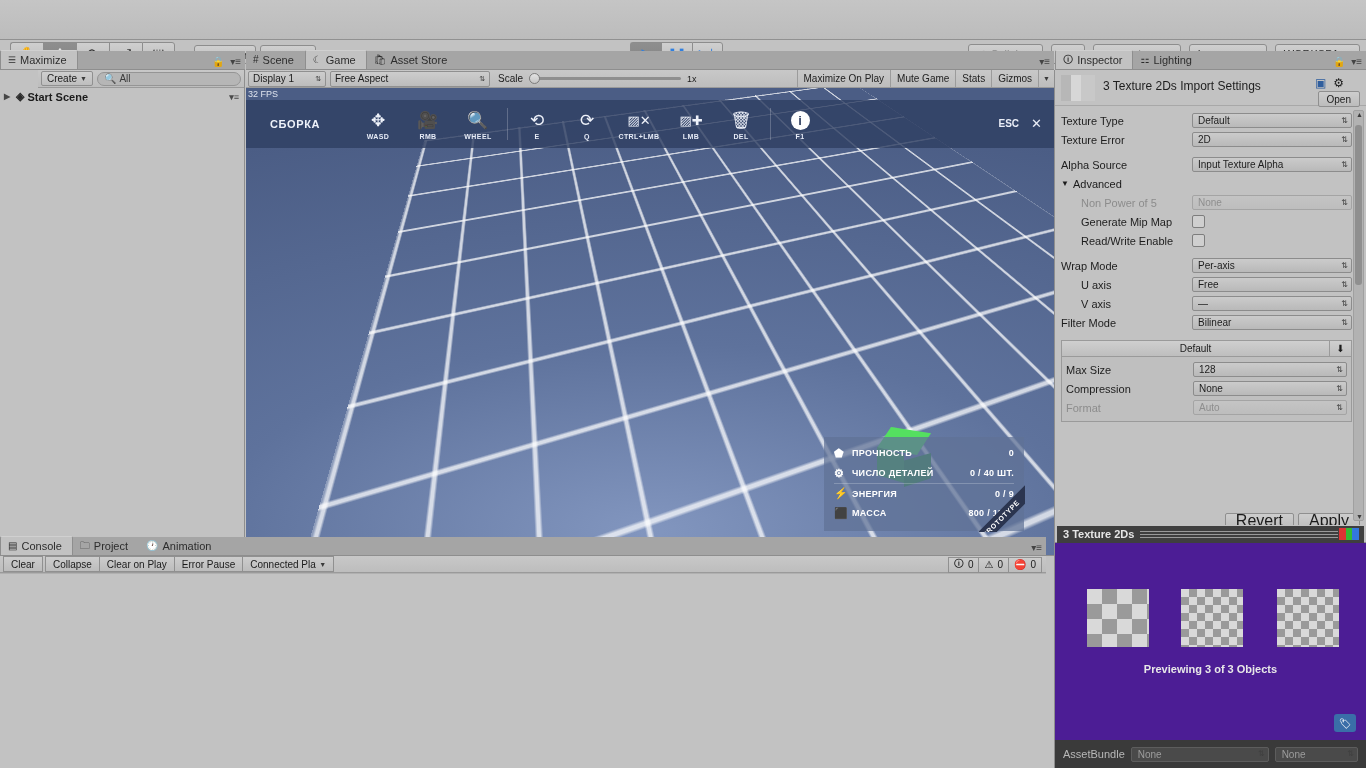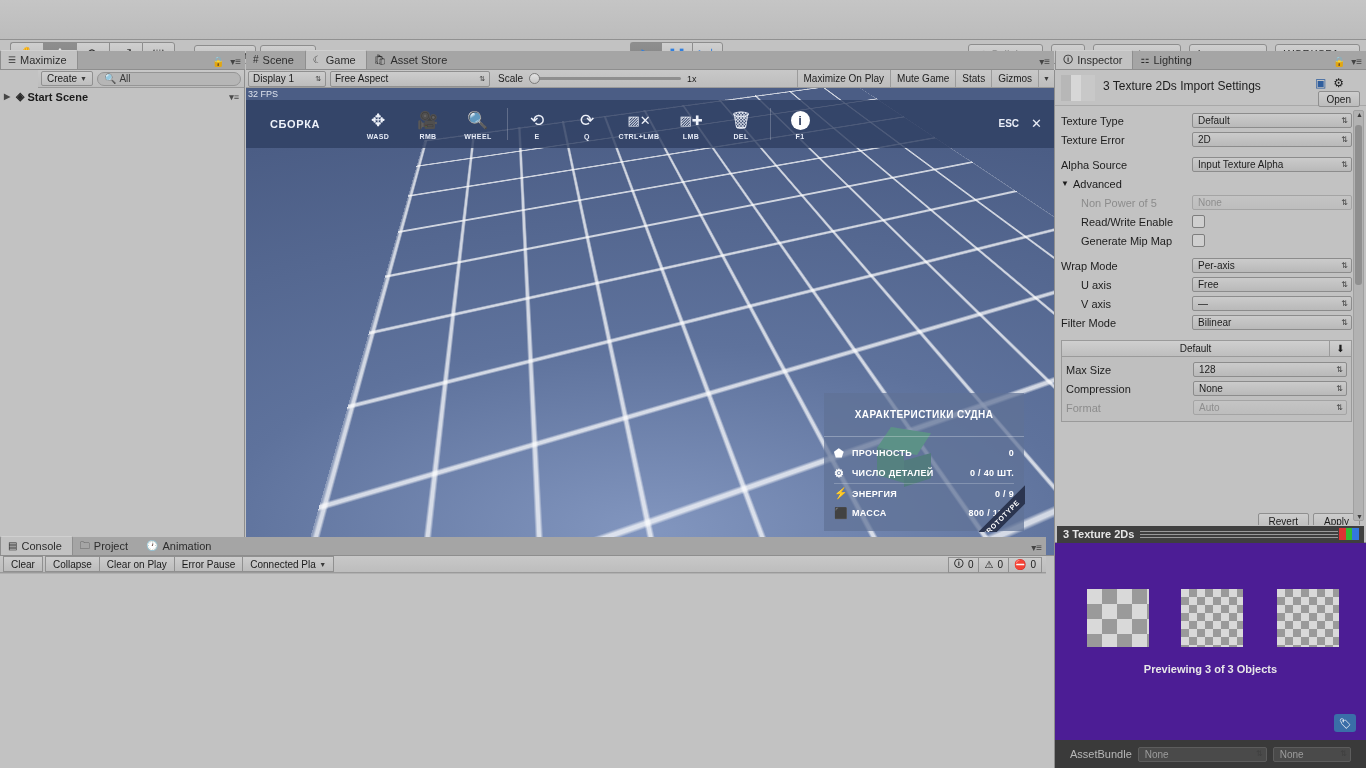--- a/index.html
+++ b/index.html
@@ -257,21 +257,21 @@
   .num-field { width:62px; height:15px; background:#c6c6c6; border:1px solid #a3a3a3; border-radius:2px;
     font-size:10px; color:#8e8e8e; display:flex; align-items:center; padding-left:5px;}
   .platbox { border:1px solid #9a9a9a; margin-top:8px; background:#bfbfbf; }
   .plat-head { height:16px; display:flex; align-items:center; background:linear-gradient(#cfcfcf,#bebebe);
     border-bottom:1px solid #9a9a9a; font-size:10px; }
   .plat-head .t { flex:1; text-align:center; }
   .plat-head .dl { width:22px; display:flex; align-items:center; justify-content:center;
     border-left:1px solid #9a9a9a; height:16px; font-size:10px;}
   .plat-body { padding:3px 4px 4px 4px; }
   .ra-btns { position:absolute; right:6px; bottom:-4px; display:flex; gap:4px; }
-  .ra-btn { height:16px; padding:0 10px; font-size:10px;
+  .ra-btn { height:16px; padding:0 10px; font-size:16px;
     background:linear-gradient(#cdcdcd,#bcbcbc); border:1px solid #8f8f8f; border-radius:2px;
     display:flex; align-items:center;}
   .v-scroll { position:absolute; right:2px; top:4px; width:11px; height:calc(100% - 8px);
     background:#b2b2b2; border:1px solid #a0a0a0; border-radius:2px;}
   .v-thumb { position:absolute; left:1px; top:14px; width:7px; height:160px; background:#8f8f8f; border-radius:3px;}
   .v-arrow { position:absolute; left:1px; width:9px; text-align:center; font-size:7px; color:#3c3c3c;}
 
   
   #preview { left:1055px; top:526px; width:311px; height:242px; background:#3a3a3a; }
   .pv-head { height:17px; background:#c2c2c2; display:flex; align-items:center; padding:0 2px;
@@ -292,21 +292,21 @@
     background-size:30px 30px;
     background-position:0 0, 15px 15px;
     background-color:#d9d9d9;
   }
   .tex.t2, .tex.t3 { background-size:16px 16px; background-position:0 0, 8px 8px; }
   .pv-caption { position:absolute; left:0; right:0; top:120px; text-align:center;
     color:#e8e8e8; font-size:11px; font-weight:bold; }
   .tag-btn { position:absolute; right:10px; bottom:8px; width:22px; height:18px;
     background:#3a6ea8; border-radius:3px; display:flex; align-items:center; justify-content:center;
     color:#fff; font-size:10px;}
-  .ab-bar { height:28px; background:#3a3a3a; display:flex; align-items:center; padding:0 15px; gap:6px;}
+  .ab-bar { height:28px; background:#3a3a3a; display:flex; align-items:center; padding:0 8px; gap:6px;}
   .ab-label { color:#b8b8b8; font-size:11px; }
   .ab-dd { height:15px; background:#4a4a4a; border:1px solid #5d5d5d; border-radius:2px;
     display:flex; align-items:center; justify-content:space-between; padding:0 3px 0 6px;
     font-size:10px; color:#9d9d9d; }
 
   .vline { position:absolute; background:#8e8e8e; width:1px; }
   .hline { position:absolute; background:#8e8e8e; height:1px; }
 </style>
 </head>
 <body>
@@ -520,21 +520,20 @@
             <div class="hud-key">F1</div>
           </div>
         </div>
         <div class="hud-esc">
           <span>ESC</span>
           <span style="font-weight:normal;font-size:13px">✕</span>
         </div>
       </div>
 
       <div class="stats">
-        <div class="stats-head">ХАРАКТЕРИСТИКИ СУДНА</div>
         <div class="stats-rows">
           <div class="stat-row">
             <span class="stat-ico">⬟</span>
             <span class="stat-label">ПРОЧНОСТЬ</span>
             <span class="stat-val">0</span>
           </div>
           <div class="stat-row">
             <span class="stat-ico">⚙</span>
             <span class="stat-label">ЧИСЛО ДЕТАЛЕЙ</span>
             <span class="stat-val">0 / 40 ШТ.</span>
@@ -668,25 +667,25 @@
         <span>Advanced</span>
       </div>
       <div class="frow">
         <span class="lbl ind1 dim">Non Power of 5</span>
         <div class="dropdown dim">
           <span>None</span>
           <span class="dd-arrows">⇅</span>
         </div>
       </div>
       <div class="frow">
+        <span class="lbl ind1">Generate Mip Map</span>
+        <div class="chk"></div>
+      </div>
+      <div class="frow">
         <span class="lbl ind1">Read/Write Enable</span>
-        <div class="chk"></div>
-      </div>
-      <div class="frow">
-        <span class="lbl ind1">Generate Mip Map</span>
         <div class="chk"></div>
       </div>
 
       <div class="spacer6"></div>
       <div class="frow">
         <span class="lbl">Wrap Mode</span>
         <div class="dropdown">
           <span>Per-axis</span>
           <span class="dd-arrows">⇅</span>
         </div>

